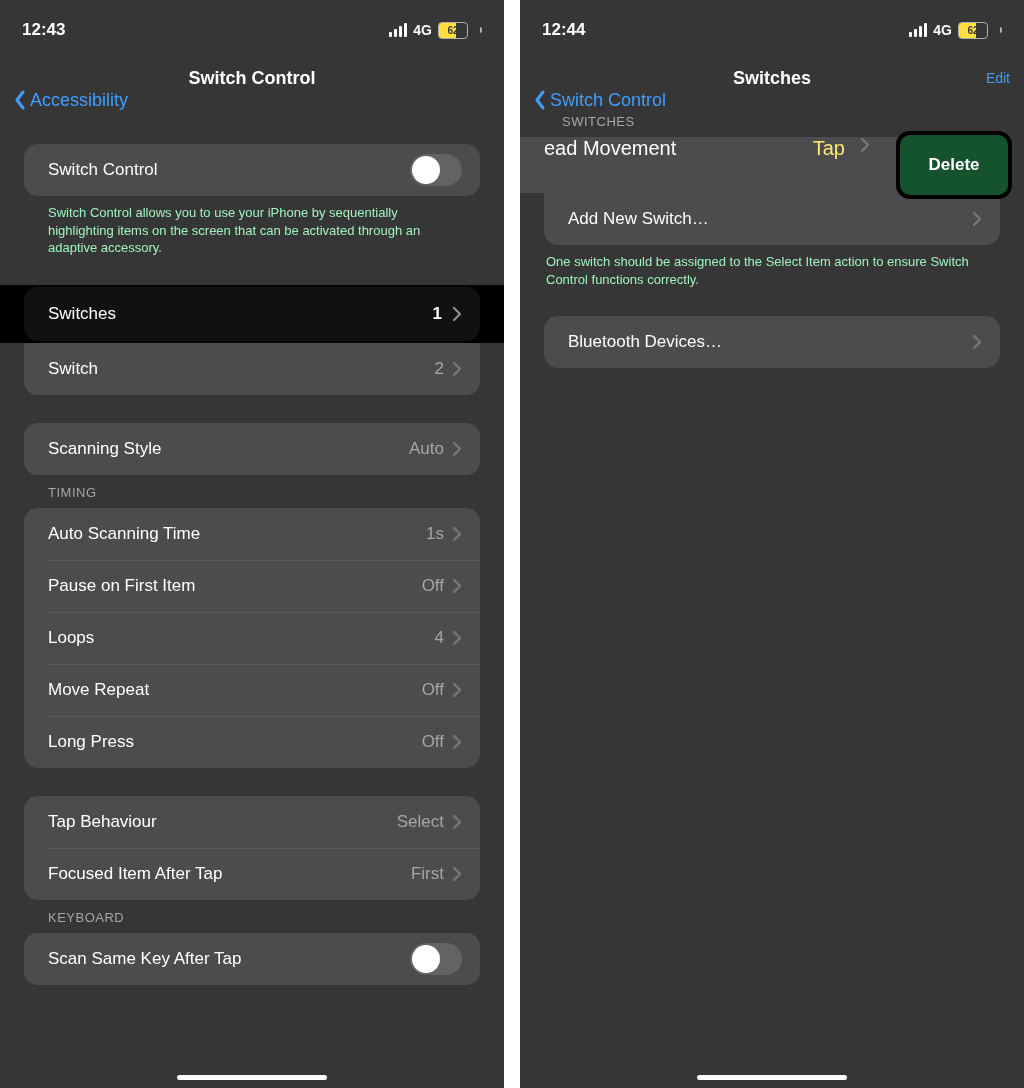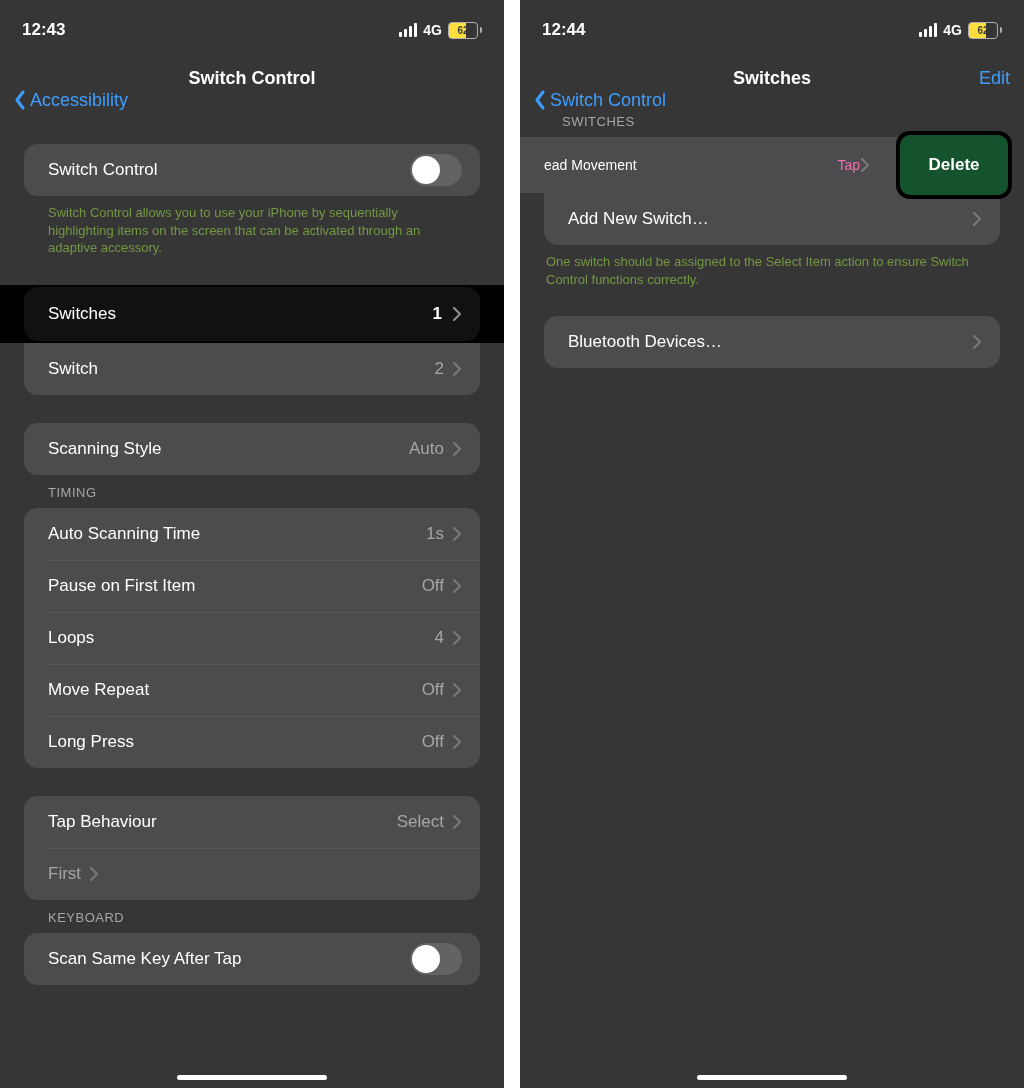--- a/index.html
+++ b/index.html
@@ -64,21 +64,21 @@
   .signal span {
     width: 3px;
     background: #fff;
     display: inline-block;
     border-radius: 1px;
   }
   .s1{height:5px}.s2{height:8px}.s3{height:11px}.s4{height:14px}
   .batt {
     display: inline-flex;
     align-items: center;
-    gap: 2px;
+    gap: 12px;
   }
   .batt-body {
     width: 28px;
     height: 15px;
     border: 1px solid #999;
     border-radius: 4px;
     position: relative;
     display: flex;
     align-items: center;
     justify-content: center;
@@ -118,38 +118,38 @@
     left: 0; right: 0;
     text-align: center;
     color: #fff;
     font-size: 18px;
     font-weight: 600;
     pointer-events: none;
   }
   .nav-right {
     margin-left: auto;
     color: #0a84ff;
-    font-size: 18px;
+    font-size: 14px;
   }
 
   .content {
     padding: 0 0 20px 0;
   }
   .spacer-lg { height: 40px; }
   .spacer-md { height: 28px; }
 
   .group-header {
     color: #8e8e93;
     font-size: 13px;
     letter-spacing: 0.5px;
     padding: 10px 28px 8px 48px;
     text-transform: uppercase;
   }
   .group-footer {
-    color: #4d7c0f;
+    color: #86efac;
     font-size: 13px;
     line-height: 1.35;
     padding: 8px 38px 0 48px;
   }
 
   .inset {
     margin: 0 24px;
     background: #1c1c1e;
     border-radius: 14px;
     overflow: hidden;
@@ -237,29 +237,29 @@
   .swipe-wrap {
     position: relative;
     height: 56px;
   }
   .swipe-row {
     position: absolute;
     top: 0; bottom: 0;
     left: -24px;
     right: 120px;
     display: flex;
-    align-items: center;
+    align-items: flex-start;
     padding: 0 10px 0 24px;
     background: #1c1c1e;
     color: #fff;
-    font-size: 14px;
+    font-size: 20px;
     border-radius: 0;
   }
   .swipe-row .label { flex: 1; }
-  .swipe-row .value { color: #ec4899; margin-right: 0; }
+  .swipe-row .value { color: #fde047; margin-right: 15px; }
   .delete-btn {
     position: absolute;
     right: -8px;
     top: -2px;
     bottom: -2px;
     width: 108px;
     border-radius: 10px;
     background: #14532d;
     color: #fff;
     font-size: 17px;
@@ -408,20 +408,21 @@
 
       <div class="inset">
         <div class="row">
           <span class="label">Tap Behaviour</span>
           <span class="value">Select</span>
           <svg class="disclosure" viewBox="0 0 10 16">
               <path d="M2 2 L8 8 L2 14" stroke="#55555a" stroke-width="2.2" fill="none" stroke-linecap="round" stroke-linejoin="round"></path>
             </svg>
         </div>
         <div class="row">
+          <span class="label">Focused Item After Tap</span>
           <span class="value">First</span>
           <svg class="disclosure" viewBox="0 0 10 16">
               <path d="M2 2 L8 8 L2 14" stroke="#55555a" stroke-width="2.2" fill="none" stroke-linecap="round" stroke-linejoin="round"></path>
             </svg>
         </div>
       </div>
 
       <div class="group-header">KEYBOARD</div>
       <div class="inset">
         <div class="row">

